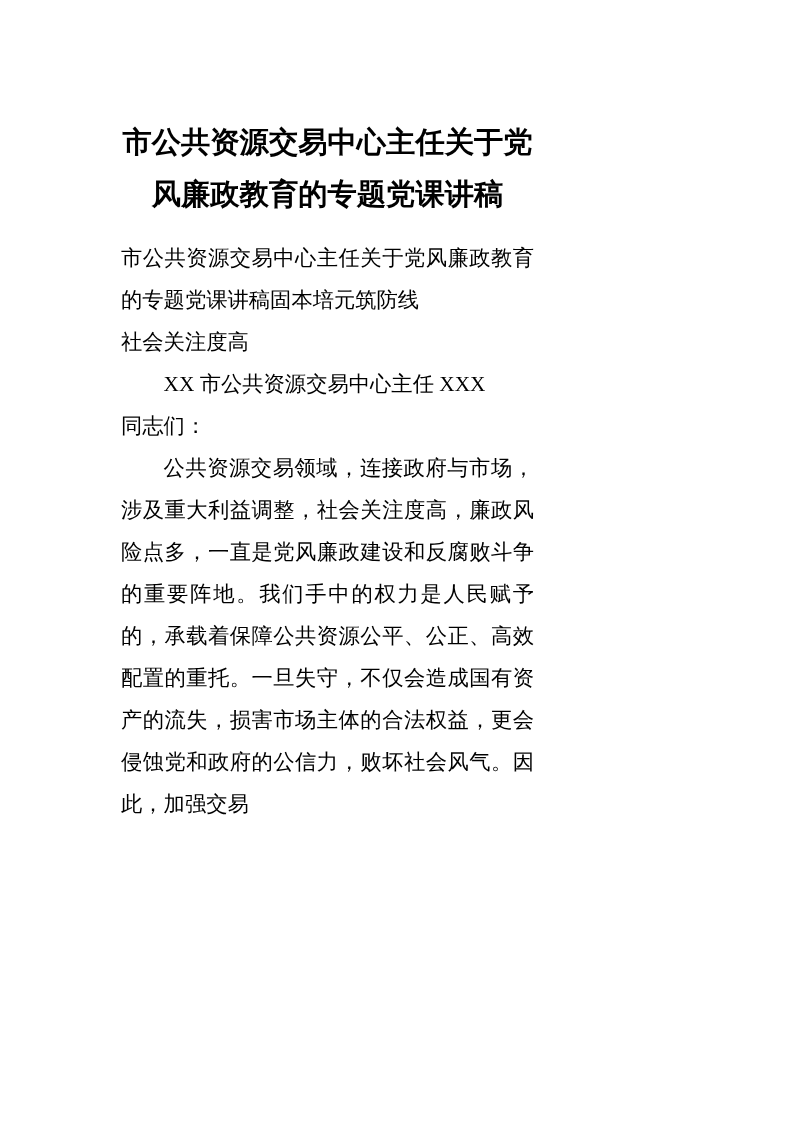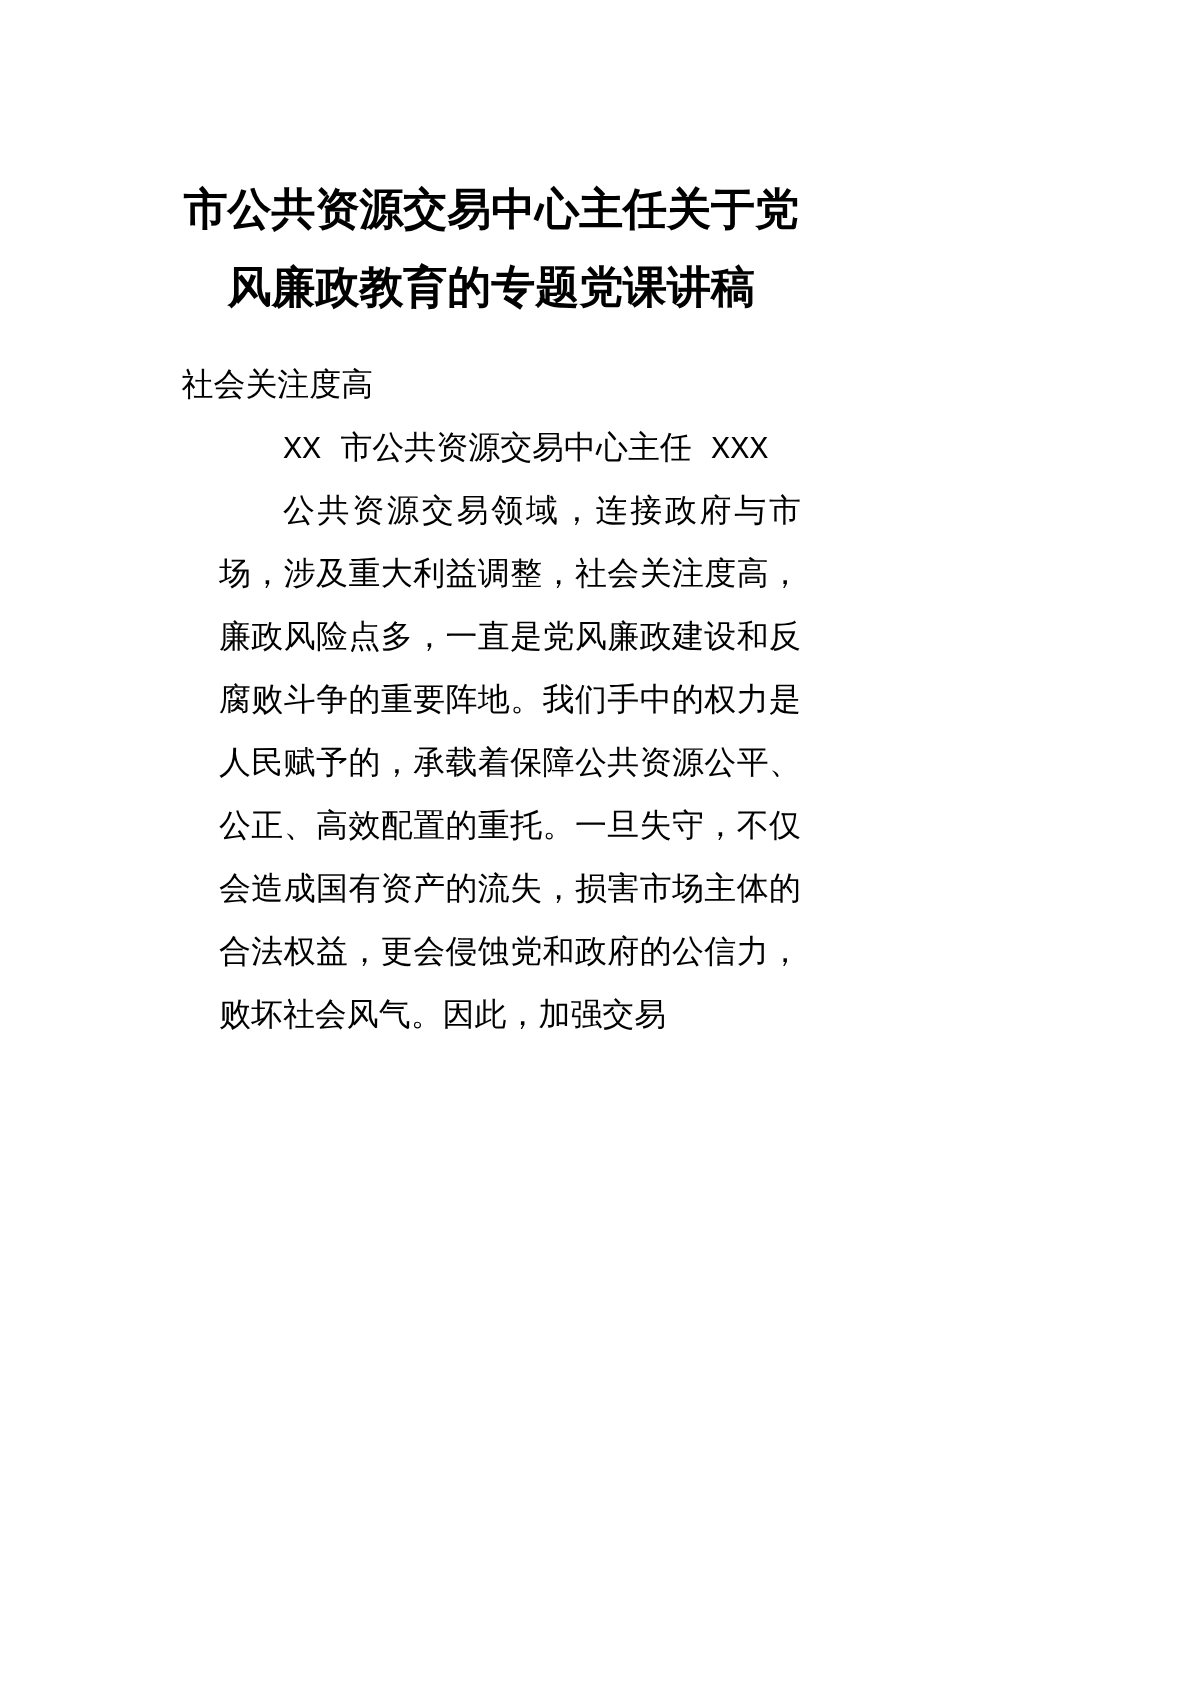--- a/index.html
+++ b/index.html
@@ -9,21 +9,21 @@
   }
   .page {
     position: relative;
     width: 655px;
     height: 1122px;
     background: #ffffff;
     box-sizing: border-box;
     padding: 116px 121px 0 121px;
     overflow: hidden;
     color: #000000;
-    font-family: Liberation Mono, monospace;
+    font-family: Liberation Serif, serif;
   }
   .doc-title {
     margin: 0 0 17px 0;
     font-size: 29.3px;
     line-height: 52px;
     font-weight: bold;
     text-align: center;
     letter-spacing: 0;
   }
   .doc-body {
@@ -33,26 +33,27 @@
   .para {
     margin: 0;
     font-size: 21.3px;
     line-height: 42px;
     text-align: justify;
     text-justify: inter-character;
     word-break: break-all;
   }
   .para.indent {
     text-indent: 2em;
-    margin-left: 25px;
   }
 </style>
 </head>
 <body>
 
 <div class="page">
   <h1 class="doc-title">市公共资源交易中心主任关于党风廉政教育的专题党课讲稿</h1>
   <div class="doc-body">
+      <p class="para">市公共资源交易中心主任关于党风廉政教育的专题党课讲稿固本培元筑防线</p>
       <p class="para">社会关注度高</p>
       <p class="para indent">XX 市公共资源交易中心主任 XXX</p>
+      <p class="para">同志们：</p>
       <p class="para indent">公共资源交易领域，连接政府与市场，涉及重大利益调整，社会关注度高，廉政风险点多，一直是党风廉政建设和反腐败斗争的重要阵地。我们手中的权力是人民赋予的，承载着保障公共资源公平、公正、高效配置的重托。一旦失守，不仅会造成国有资产的流失，损害市场主体的合法权益，更会侵蚀党和政府的公信力，败坏社会风气。因此，加强交易</p>
     </div>
 </div>
 
 </body></html>

